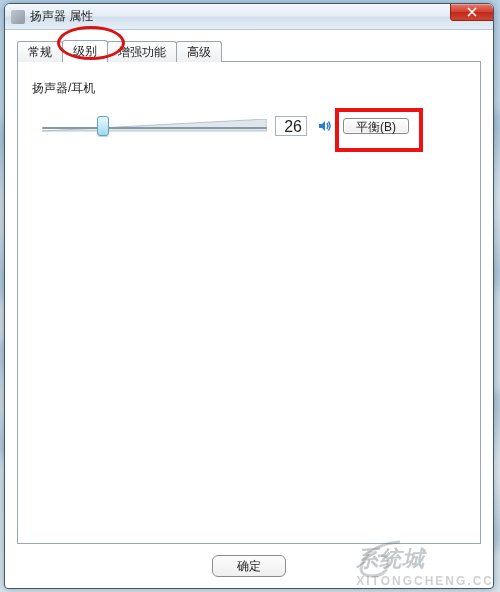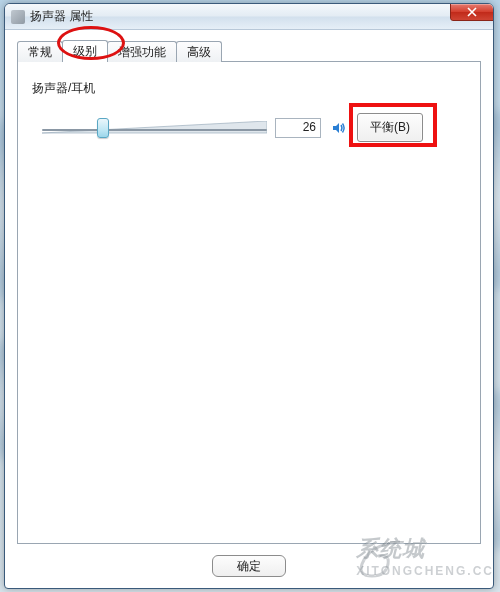--- a/index.html
+++ b/index.html
@@ -114,36 +114,36 @@
     background:#8a97a4; border-radius:1px;
   }
   .slider-thumb {
     position:absolute; bottom:-3px; width:12px; height:20px;
     background: linear-gradient(180deg,#eaf6fb,#bfe7f4 60%,#9cd6ea);
     border:1px solid #5aa7c4; border-radius:3px;
     left: 55px;
     box-shadow: 0 1px 1px rgba(0,0,0,.2);
   }
   .valbox {
-    width: 46px; height: 20px;
+    width: 32px; height: 20px;
     border: 1px solid #a9b4bf;
-    background:#fff; font-size:12px;
+    background:#fff; font-size:16px;
     text-align: right; padding: 1px 4px 0 0;
     color:#222;
   }
   .mute {
     width: 20px; height: 20px; display:flex; align-items:center; justify-content:center;
   }
   .mute svg { width:16px; height:16px; }
   .balance-btn {
-    height: 29px; padding: 0 12px; min-width: 66px;
+    height: 16px; padding: 0 12px; min-width: 66px;
     background: linear-gradient(180deg,#fdfdfd,#efefef);
     border:1px solid #8c8c8c; border-radius:3px;
     font-size:12px; color:#222;
-    display:flex; align-items:center; justify-content:center;
+    display:flex; justify-content:center;
     box-shadow: inset 0 0 0 1px rgba(255,255,255,.6);
   }
 
   .footer {
     height: 44px;
     display:flex; align-items:center; justify-content:center;
     gap: 10px;
   }
   .footer .btn {
     height: 22px; padding: 8px 16px; min-width: 74px;
@@ -160,21 +160,21 @@
     pointer-events:none; z-index:50;
   }
   
   .anno-rect {
     position:absolute; border:4px solid #e11;
     pointer-events:none; z-index:50;
   }
 
   
   .watermark {
-    position:absolute; right:6px; bottom:14px;
+    position:absolute; right:6px; bottom:4px;
     font-size:22px; font-style:italic; font-weight:600;
     color: rgba(90,100,110,0.35);
     letter-spacing:1px;
     pointer-events:none; z-index:60;
     text-shadow:0 1px 0 rgba(255,255,255,.4);
   }
   .watermark .small{ font-size:12px; display:block; text-align:right; letter-spacing:2px; color:rgba(90,100,110,0.3); font-style:normal;}
   .wm-swirl {
     position:absolute; right:90px; bottom:10px; width:60px; height:48px;
     pointer-events:none; z-index:59;

